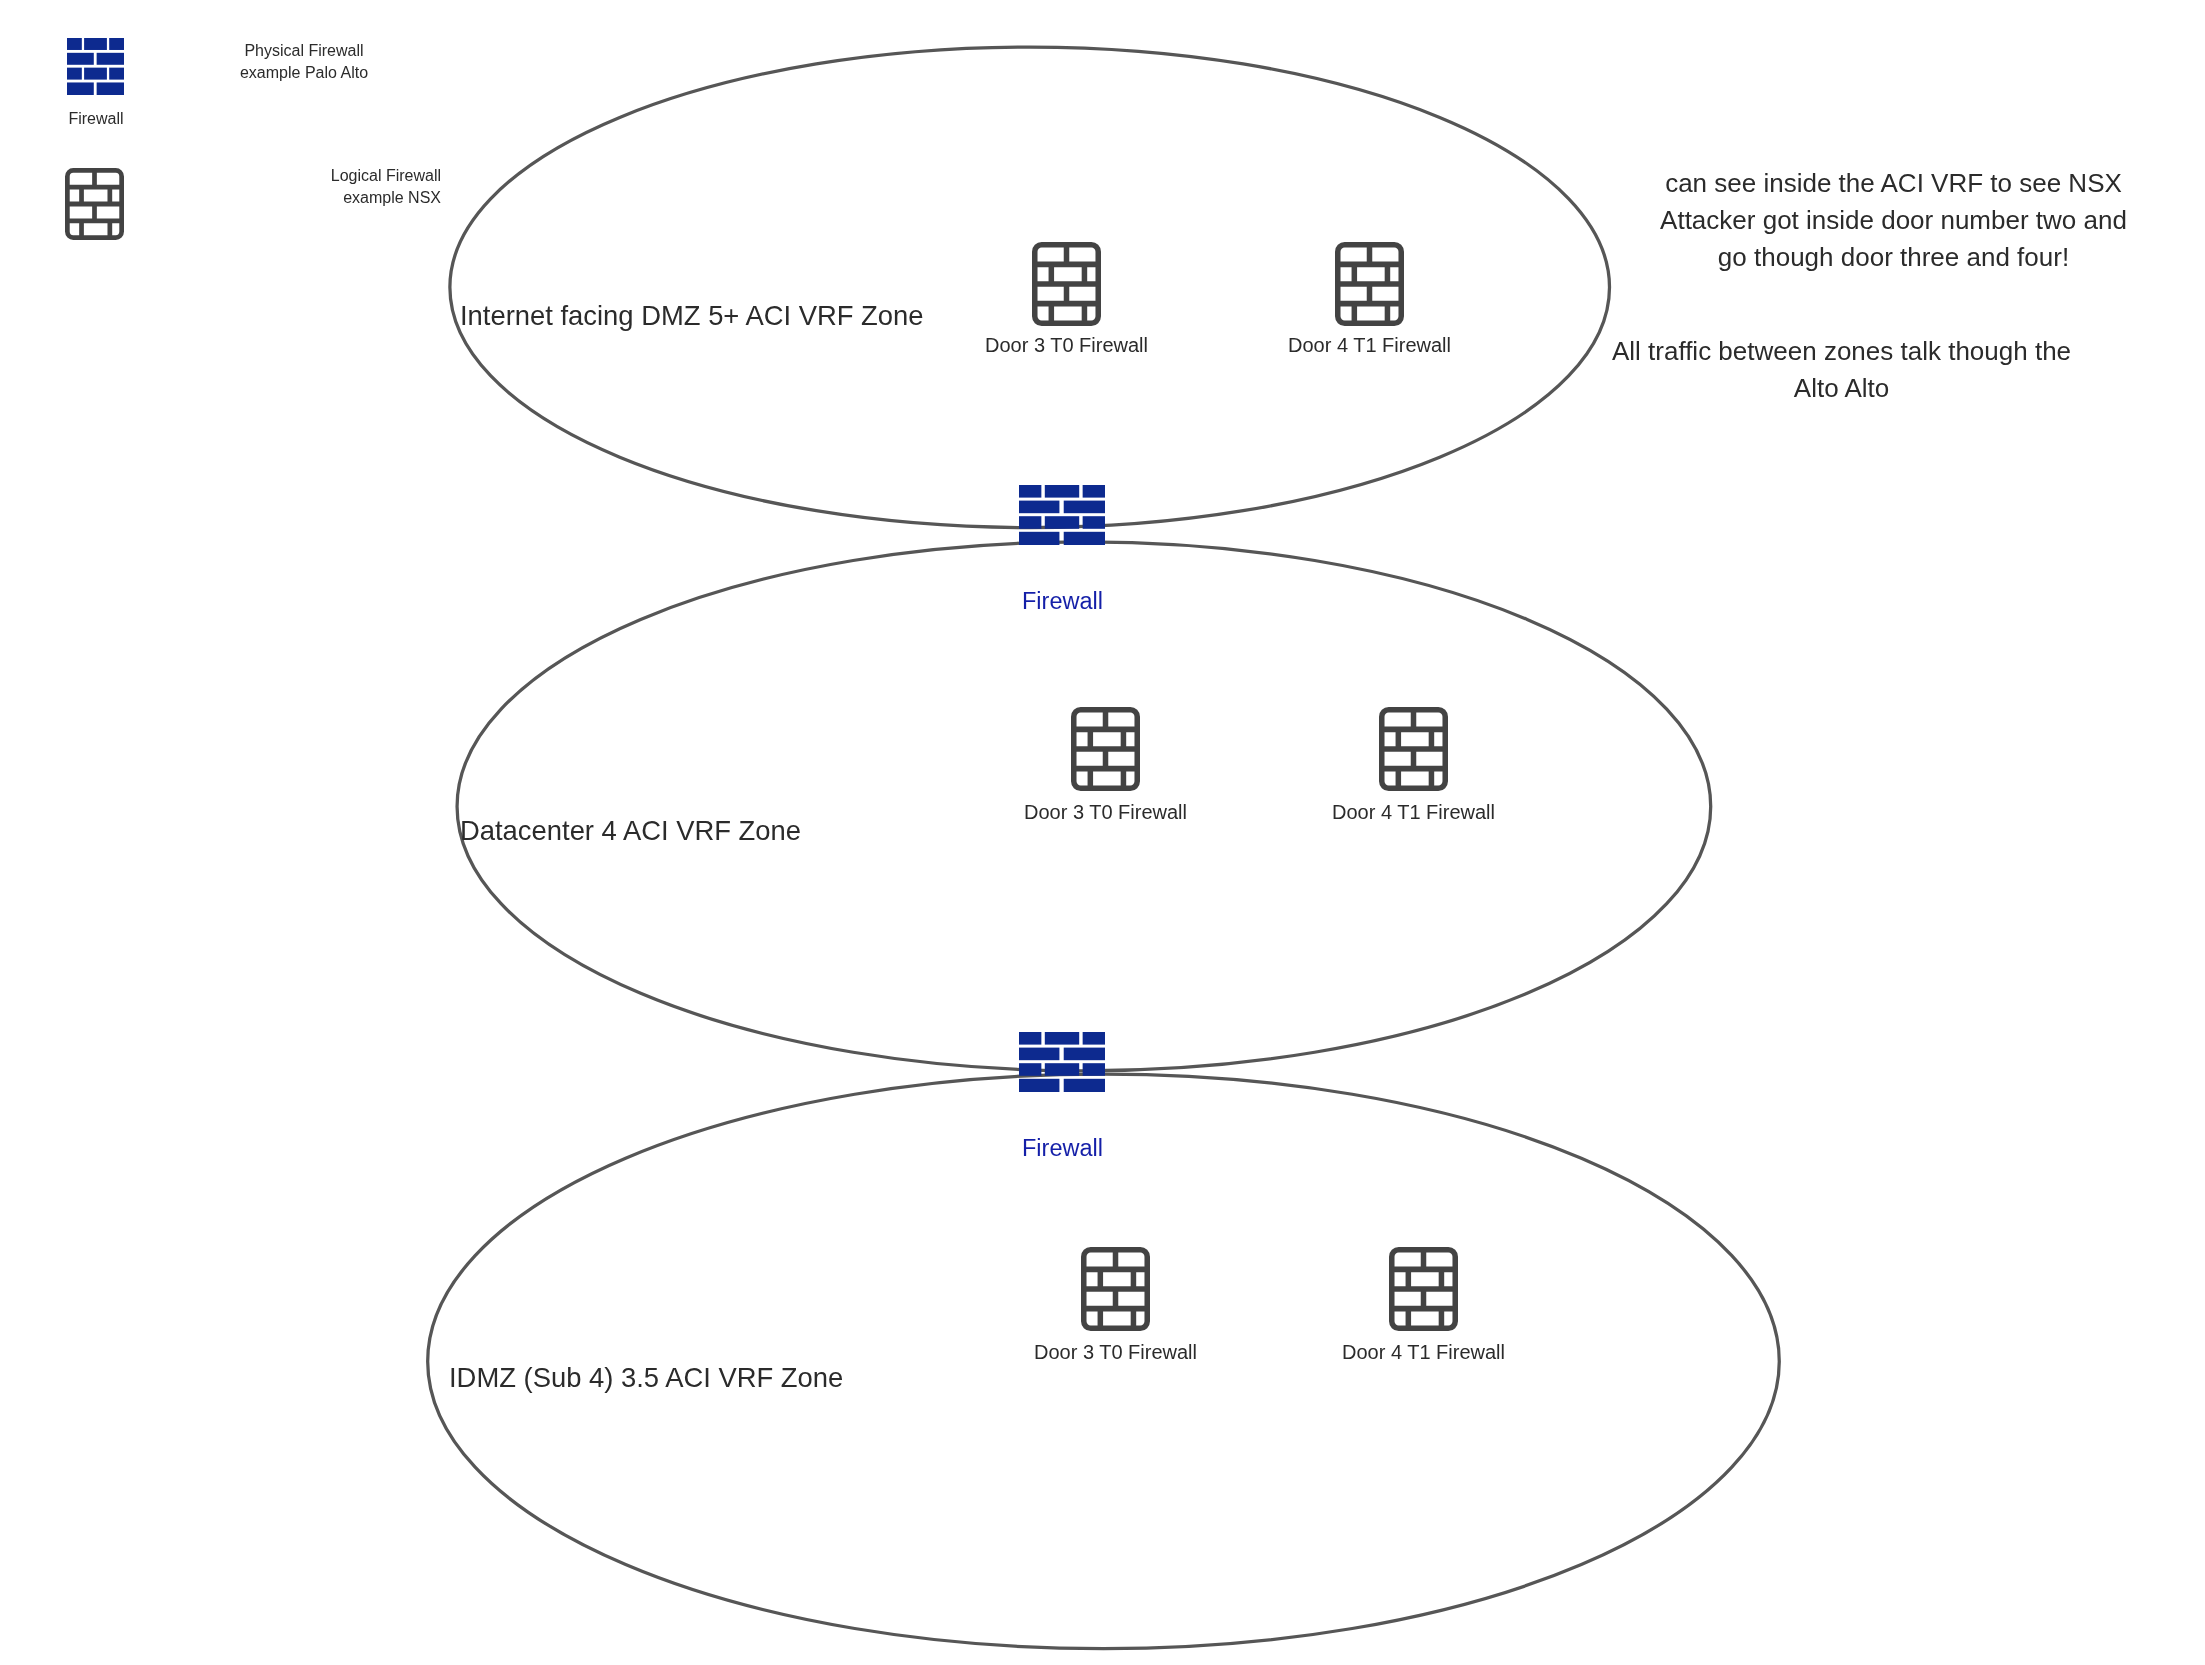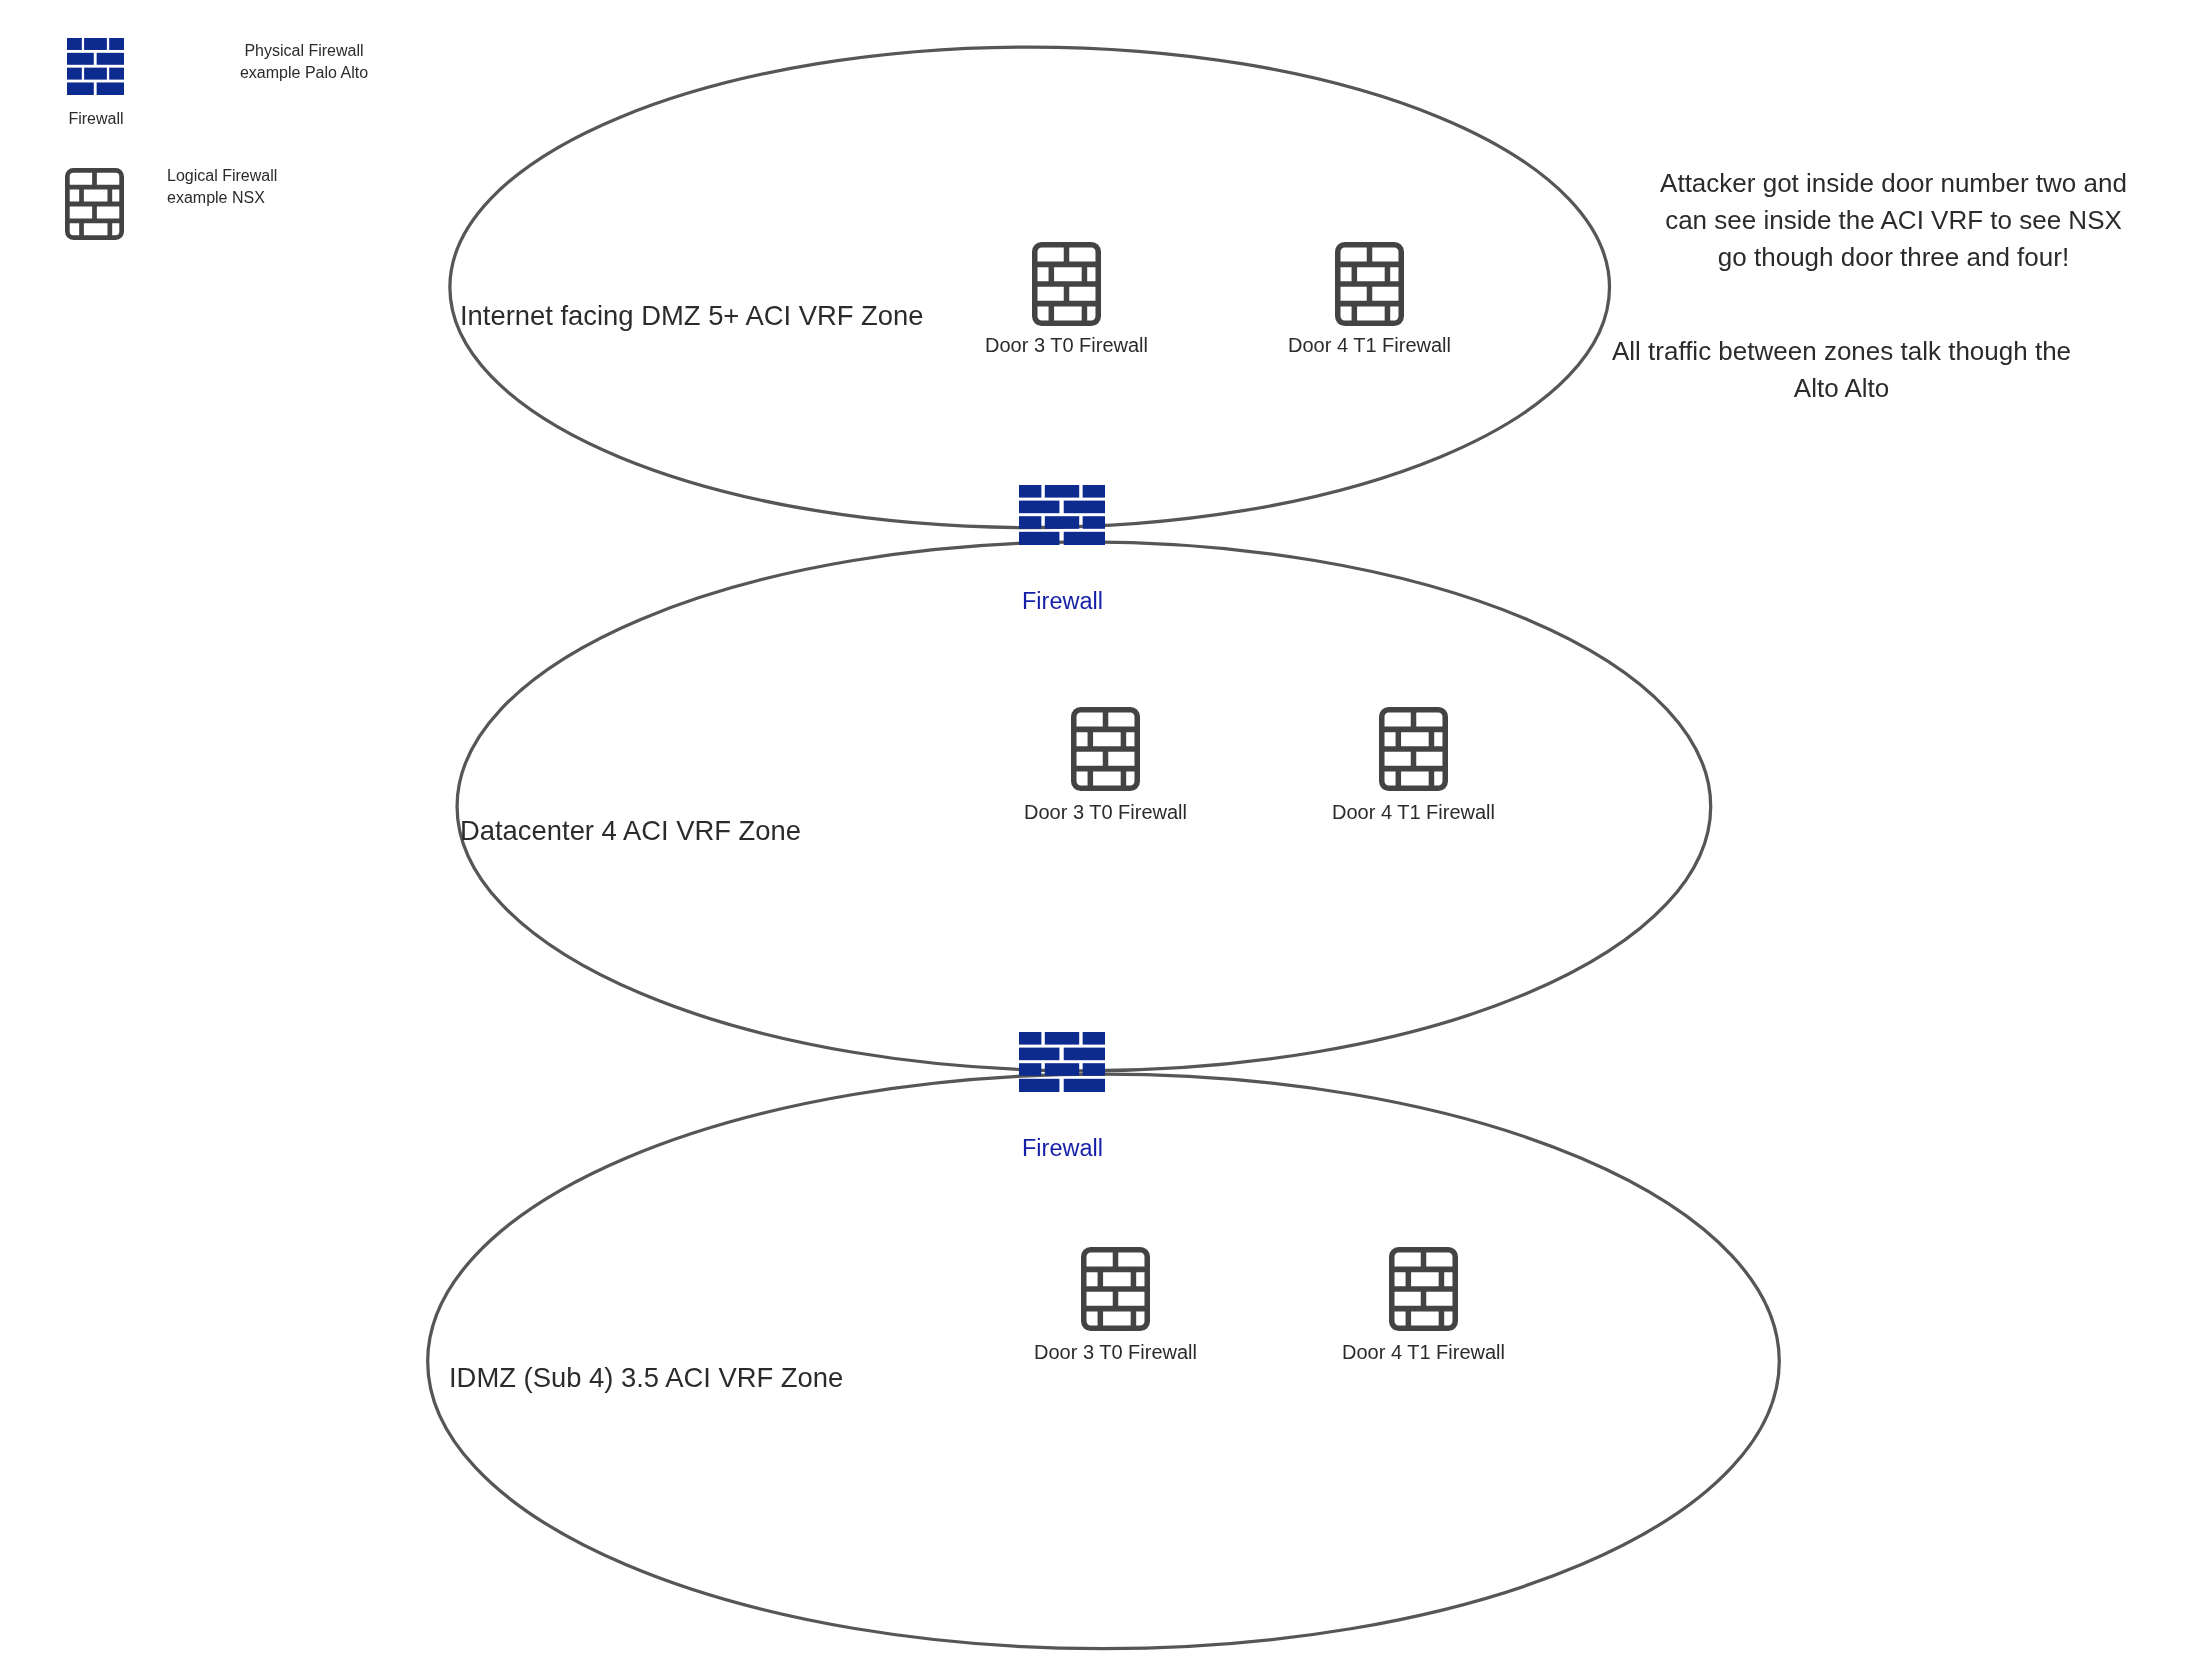--- a/index.html
+++ b/index.html
@@ -118,28 +118,28 @@
     <div>Physical Firewall</div>
     <div>example Palo Alto</div>
   </div>
 
   <div style="position:absolute; left:65px; top:168px; width:59px; height:72px;">
     <svg viewBox="0 0 100 120" width="59" height="72" preserveAspectRatio="none">
       <use href="#logical-fw" x="0" y="0" width="100" height="120"></use>
     </svg>
   </div>
 
-  <div style="position:absolute; left:167px; top:165px; width:274px; text-align:left; line-height:1.35;" class="label-legend">
+  <div style="position:absolute; left:167px; top:165px; width:274px; text-align:right; line-height:1.35;" class="label-legend">
     <div>Logical Firewall</div>
     <div>example NSX</div>
   </div>
 
   <div style="position:absolute; left:1652px; top:165px; width:483px; text-align:center; line-height:1.42;" class="label-note">
+    <div>can see inside the ACI VRF to see NSX</div>
     <div>Attacker got inside door number two and</div>
-    <div>can see inside the ACI VRF to see NSX</div>
     <div>go though door three and four!</div>
   </div>
 
   <div style="position:absolute; left:1600px; top:333px; width:483px; text-align:center; line-height:1.42;" class="label-note">
     <div>All traffic  between zones talk though the</div>
     <div>Alto Alto</div>
   </div>
 
   <div style="position:absolute; left:460px; top:264px;" class="label-zone">Internet facing DMZ 5+  ACI VRF Zone</div>
 

